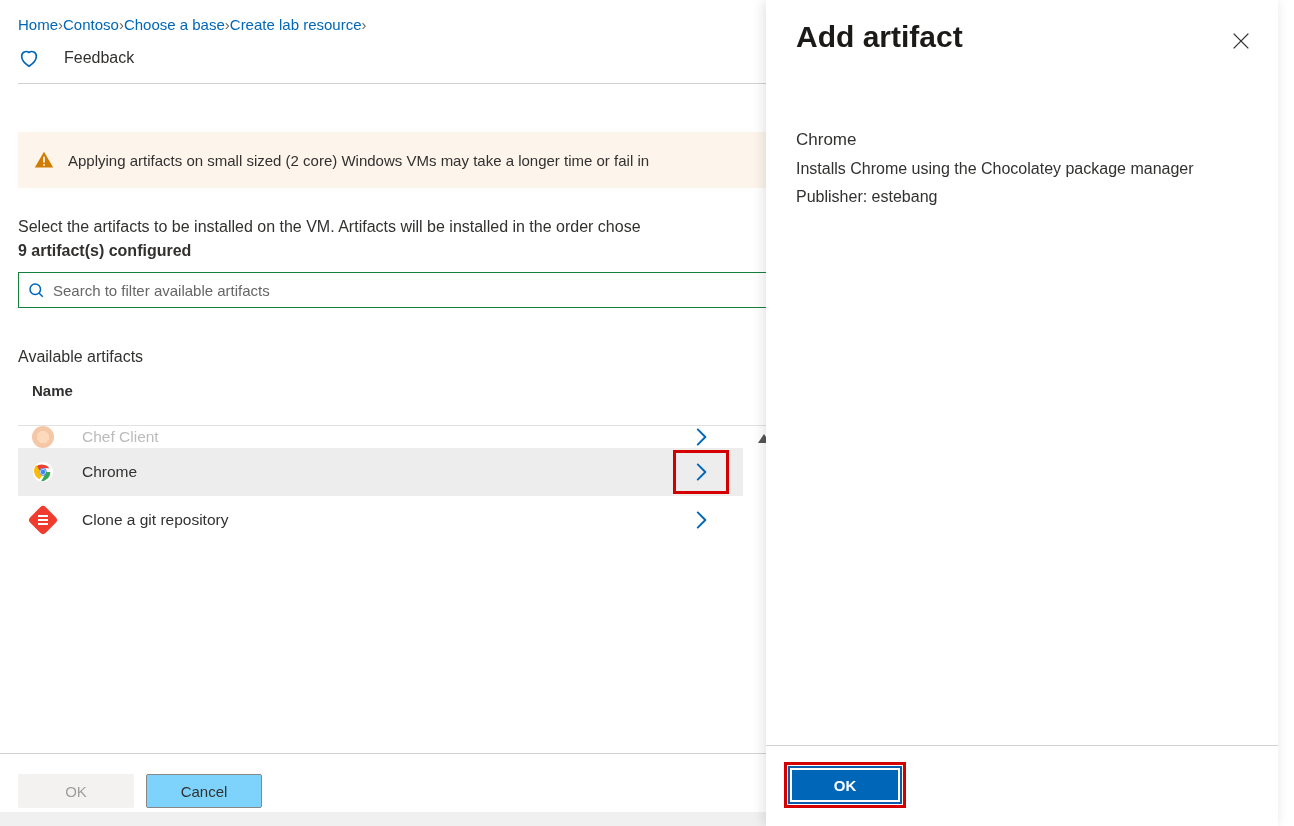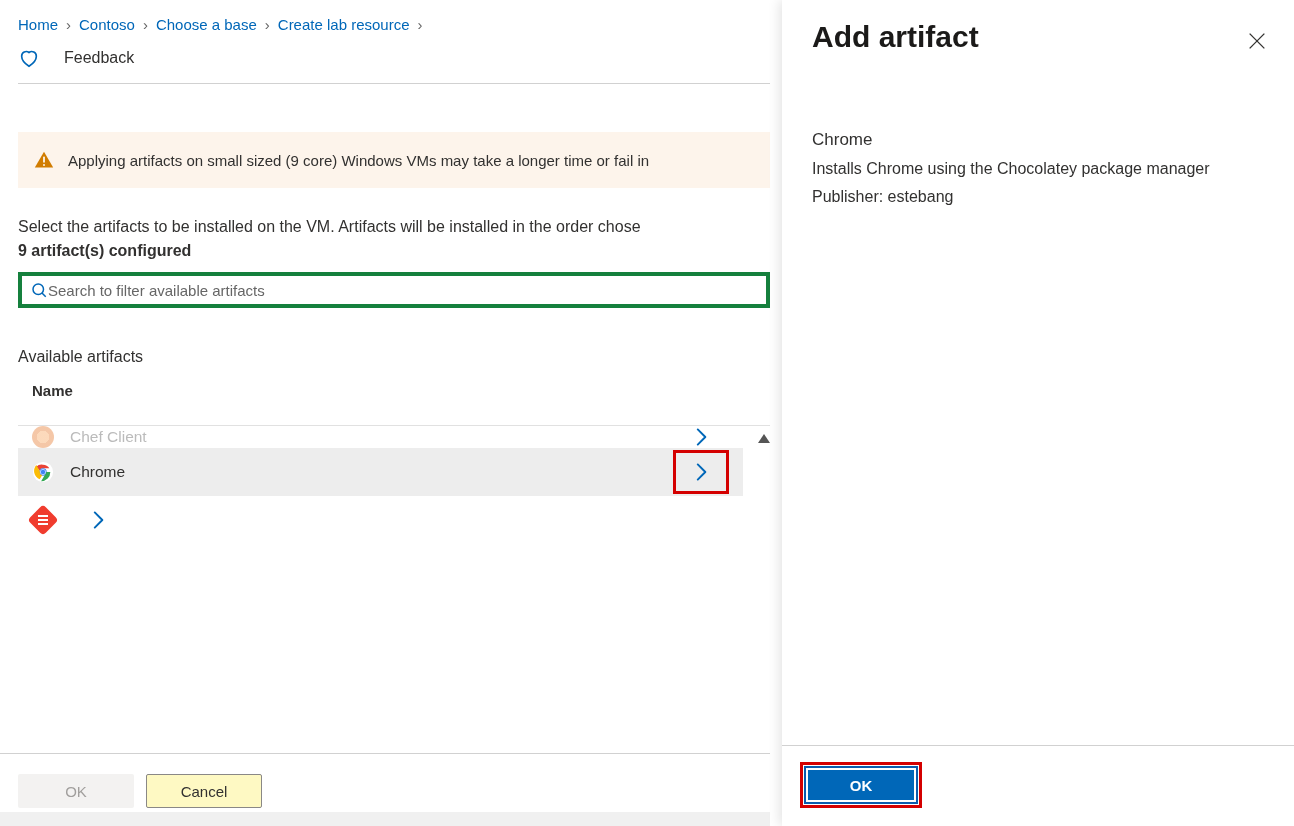--- a/index.html
+++ b/index.html
@@ -21,21 +21,20 @@
       left: 0;
       top: 0;
       width: 770px;
       height: 826px;
       padding: 16px 0 0 18px;
     }
 
     .breadcrumb {
       display: flex;
       align-items: center;
-      gap: 8px;
       font-size: 15px;
       margin-bottom: 14px;
     }
     .breadcrumb a { color: #0067b8; }
     .breadcrumb .sep { color: #666; font-size: 15px; }
 
     .page-title-row {
       display: flex;
       align-items: center;
       gap: 12px;
@@ -90,24 +89,24 @@
       width: 20px; height: 20px;
       flex-shrink: 0;
     }
 
     .body-text { font-size: 16px; margin-bottom: 6px; }
     .bold { font-weight: 700; font-size: 16px; margin-bottom: 12px; }
 
     .search-box {
       display: flex;
       align-items: center;
-      border: 4px solid #15803d;
+      border: 1px solid #15803d;
       height: 36px;
       padding: 0 8px;
-      gap: 0;
+      gap: 8px;
       margin-bottom: 40px;
     }
     .search-box svg { width: 18px; height: 18px; stroke: #0067b8; fill: none; stroke-width: 2; }
     .search-box input {
       border: none;
       outline: none;
       flex: 1;
       font-size: 15px;
       color: #323130;
     }
@@ -135,21 +134,21 @@
       border-left: 6px solid transparent;
       border-right: 6px solid transparent;
       border-bottom: 9px solid #555;
     }
 
     .artifact-row {
       display: flex;
       align-items: center;
       height: 48px;
       padding: 0 14px;
-      gap: 16px;
+      gap: 28px;
       cursor: pointer;
       font-size: 15.5px;
       color: #323130;
       width: 725px;
     }
     .artifact-row.clipped { height: 22px; overflow: hidden; color: #bbb; }
     .artifact-row.selected { background: #ededed; }
     .artifact-row .row-icon {
       width: 22px; height: 22px;
       display: flex; align-items: center; justify-content: center;
@@ -193,38 +192,38 @@
       align-items: center;
       justify-content: center;
       cursor: pointer;
     }
     .btn-disabled {
       background: #f3f2f1;
       color: #a19f9d;
       border: none;
     }
     .btn-secondary {
-      background: #fef9c3;
+      background: #7dd3fc;
       color: #323130;
       border: 1px solid #8a8886;
     }
 
     .shadow-bar {
       position: absolute;
       left: 0;
       bottom: 0;
       width: 770px;
       height: 14px;
       background: #f0f0f0;
     }
 
     
     .side-panel {
       position: absolute;
-      right: 0;
+      right: 16px;
       top: 0;
       width: 512px;
       height: 826px;
       background: #fff;
       box-shadow: -2px 0 12px rgba(0,0,0,0.12);
       padding: 20px 26px 0 30px;
       display: flex;
       flex-direction: column;
     }
     .panel-header {
@@ -317,21 +316,21 @@
   </div>
 
   <hr class="divider">
 
   <div class="warning-banner">
     <svg class="warning-icon" viewBox="0 0 24 24">
       <path fill="#d17c00" d="M12 2 1 21h22L12 2z"></path>
       <rect x="11" y="8" width="2" height="7" fill="#fff"></rect>
       <rect x="11" y="17" width="2" height="2" fill="#fff"></rect>
     </svg>
-    <span>Applying artifacts on small sized (9 core) Windows VMs may take a longer time or fail in</span>
+    <span>Applying artifacts on small sized (2 core) Windows VMs may take a longer time or fail in</span>
   </div>
 
   <p class="body-text">Select the artifacts to be installed on the VM. Artifacts will be installed in the order chose</p>
   <p class="bold">9 artifact(s) configured</p>
 
   <div class="search-box">
     <svg viewBox="0 0 24 24">
       <circle cx="11" cy="11" r="7"></circle>
         <line x1="21" y1="21" x2="16" y2="16"></line>
     </svg>
@@ -375,20 +374,21 @@
               <polyline points="9 5 16 12 9 19"></polyline>
             </svg>
           </span>
         </div>
         <div class="artifact-row">
           <span class="row-icon">
             <span class="git-logo">
               <span class="git-inner"></span>
             </span>
           </span>
+          <span class="label">Clone a git repository</span>
           <span class="chevron-box">
             <svg class="chevron" viewBox="0 0 24 24">
               <polyline points="9 5 16 12 9 19"></polyline>
             </svg>
           </span>
         </div>
       </div>
   </div>
 
   <div class="footer-bar">

